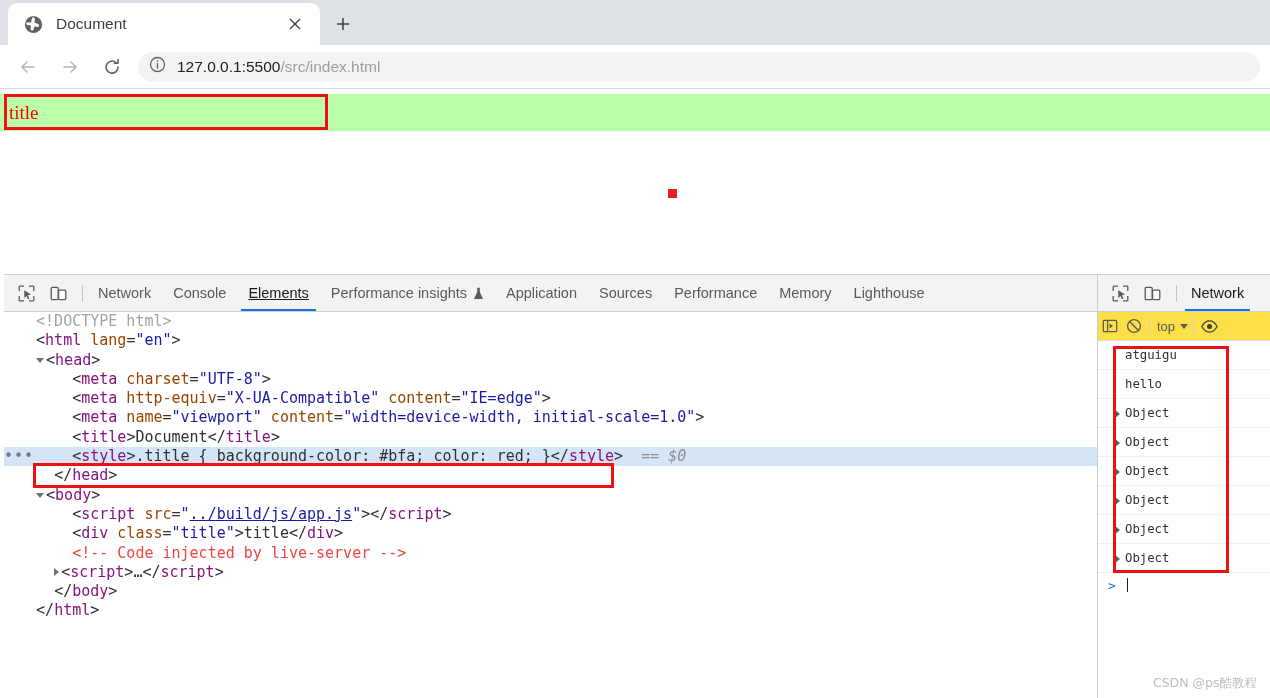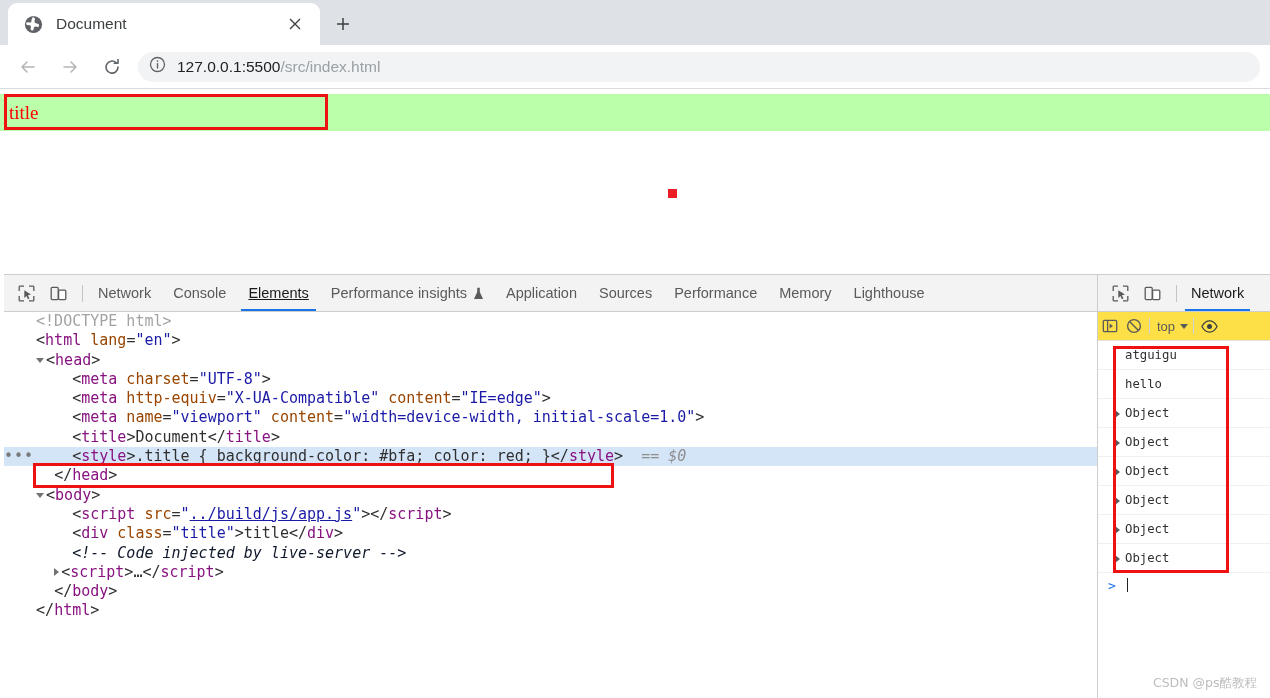--- a/index.html
+++ b/index.html
@@ -231,21 +231,21 @@
     width: 22px;
     text-align: center;
     color: #7a7a7a;
     letter-spacing: 1px;
   }
   .tw { color: #881280; }          
   .at { color: #994500; }          
   .av { color: #1a1aa6; }          
   .pt { color: #303030; }          
   .dcl { color: #a3a3a3; }         
-  .cmt { color: #0f172a; font-style: italic; }         
+  .cmt { color: #ef4444; }         
   .txt { color: #303030; }         
   .lnk { color: #1a1aa6; text-decoration: underline; }
   .dollar { color: #8d8d8d; font-style: italic; }
   .tri {
     display: inline-block;
     width: 0; height: 0;
     border-left: 5px solid #727272;
     border-top: 4px solid transparent;
     border-bottom: 4px solid transparent;
     vertical-align: 1px;

